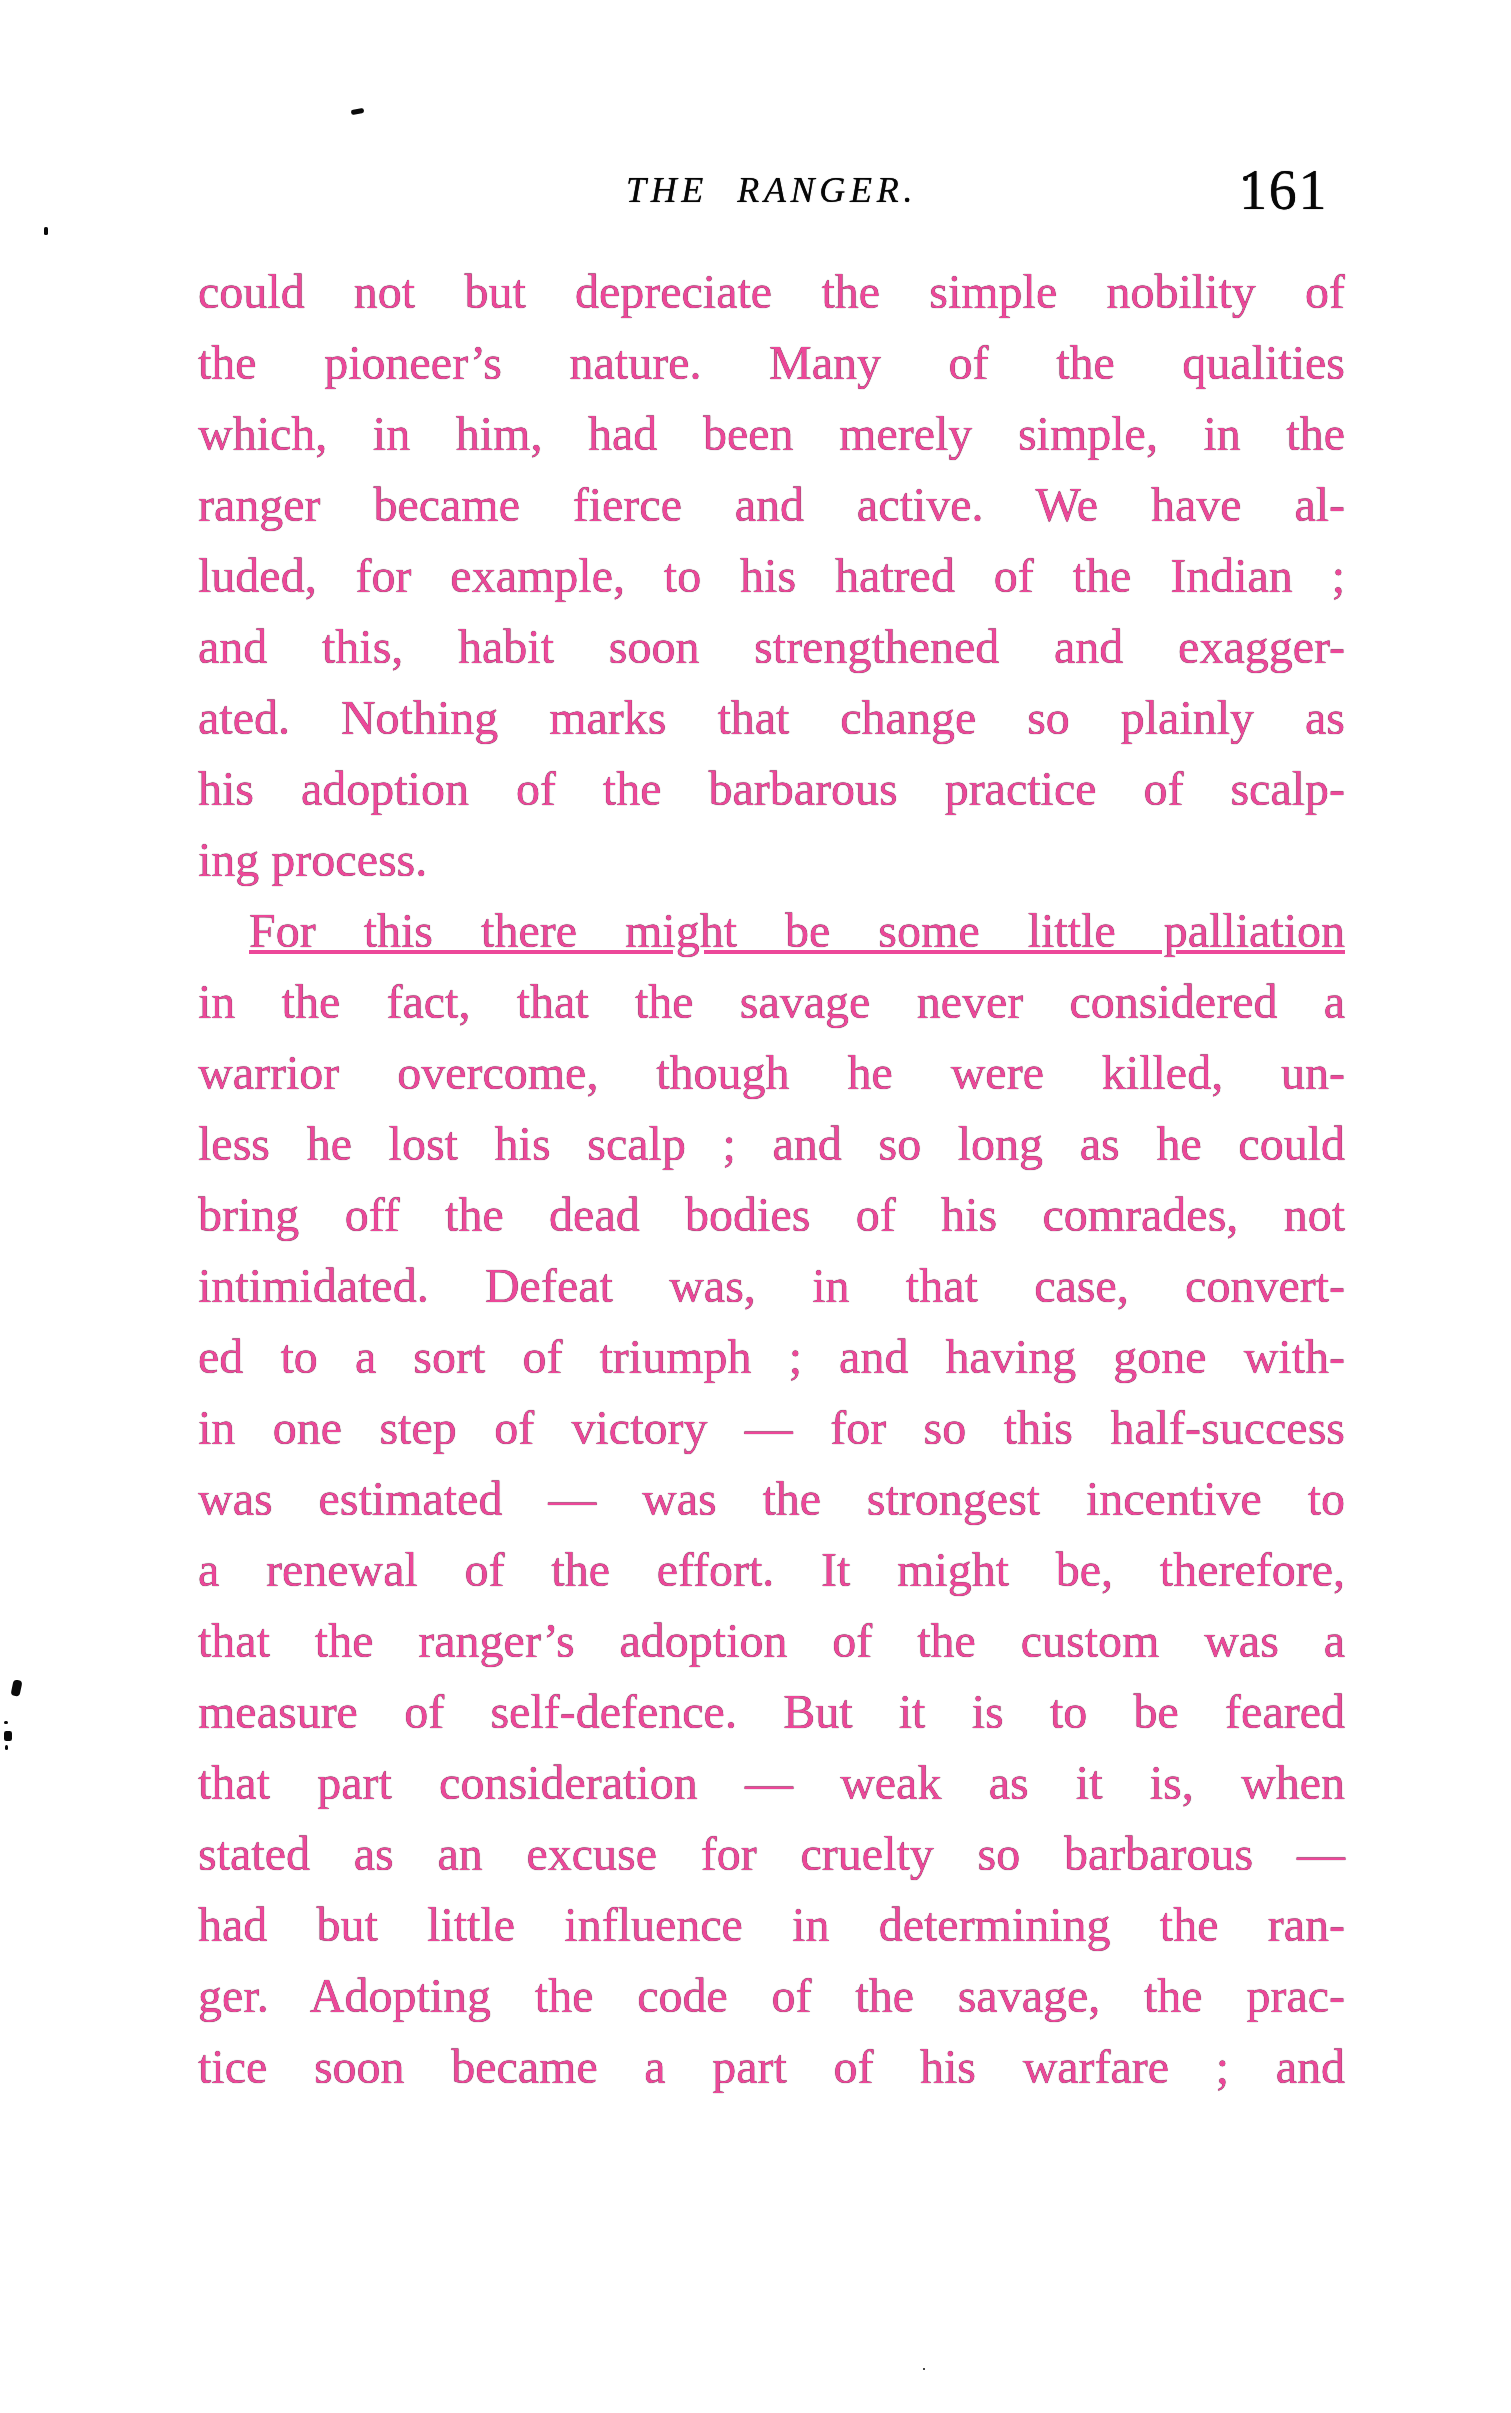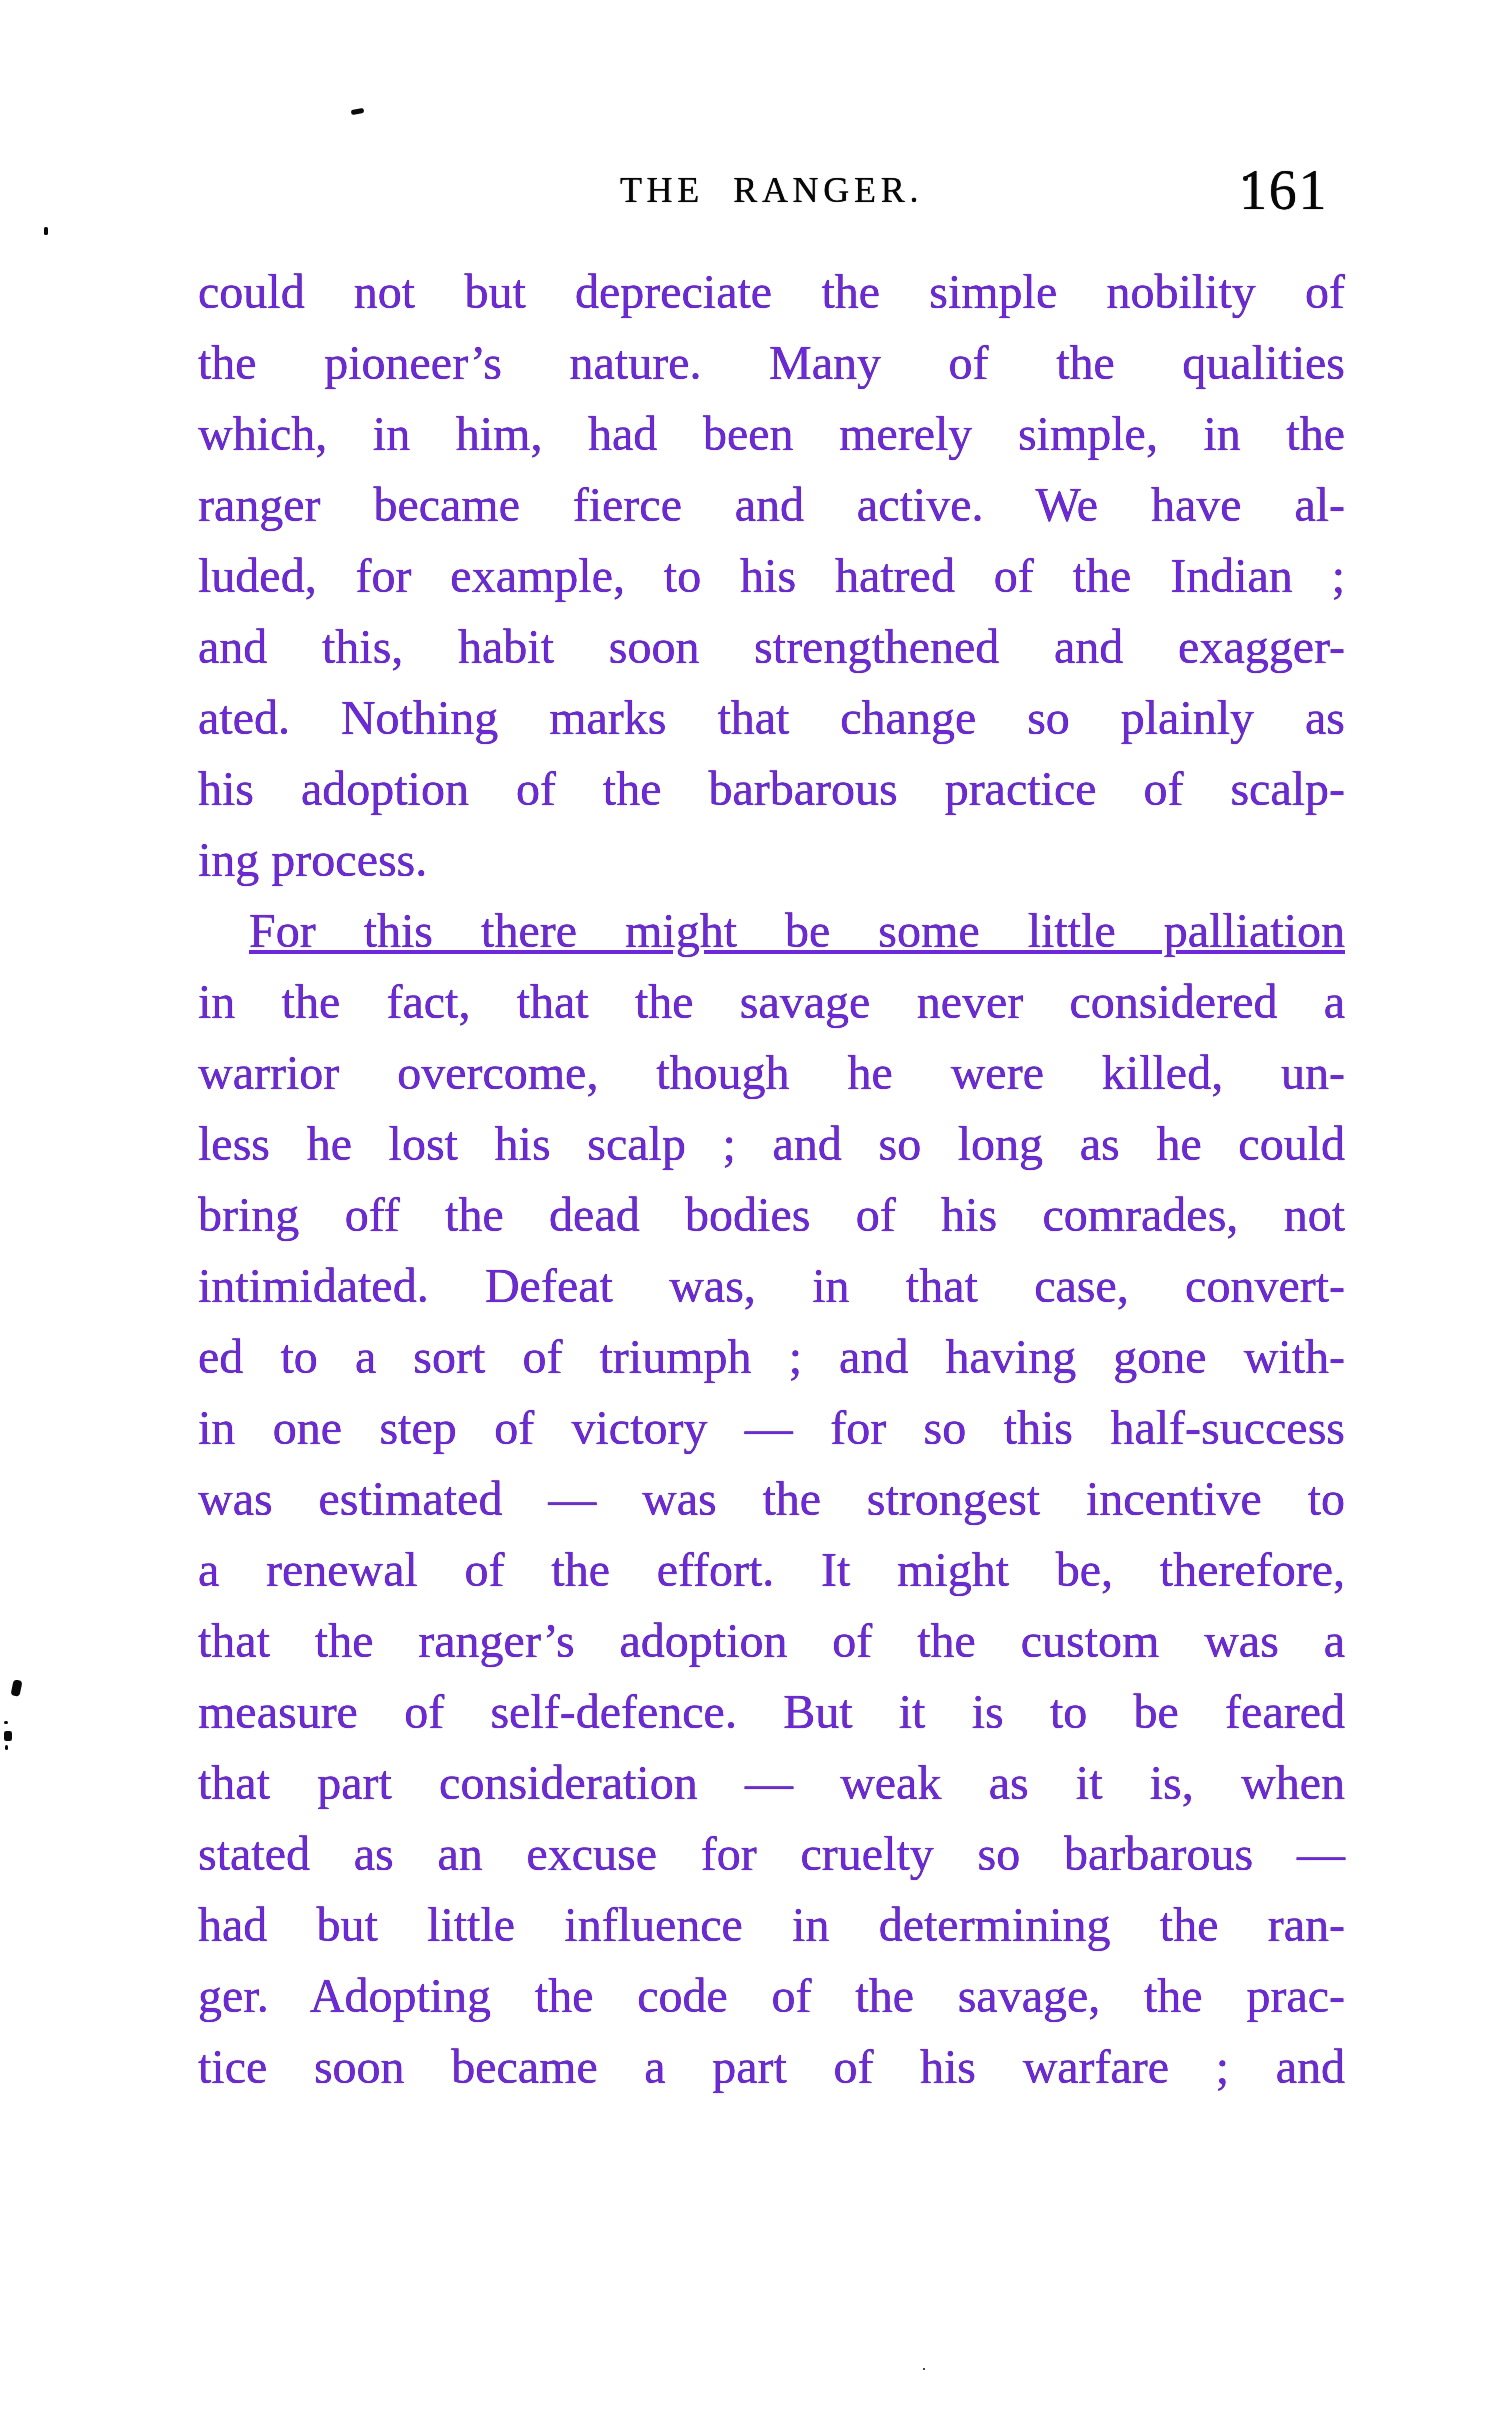--- a/index.html
+++ b/index.html
@@ -20,38 +20,39 @@
     height: 70px;
   }
   .running-title {
     display: block;
     text-align: center;
     font-size: 36px;
     letter-spacing: 4.7px;
     word-spacing: 15.5px;
     color: #070707;
     text-shadow: 0 0 0.8px #000;
+    font-style: italic;
   }
   .page-number {
     position: absolute;
     right: 17px;
     top: -11px;
     font-size: 56px;
     letter-spacing: 1.6px;
     color: #070707;
     text-shadow: 0 0 0.8px #000;
   }
   .body-text {
     position: absolute;
     top: 256px;
     left: 198px;
     width: 1147px;
     font-size: 48px;
     line-height: 71px;
-    color: #6d28d9;
+    color: #ec4899;
     text-shadow: 0 0 0.8px #000;
   }
   .line {
     text-align: justify;
     text-align-last: justify;
     white-space: normal;
     height: 71px;
     overflow: visible;
   }
   .line.indent { text-indent: 51px; text-decoration: underline; }

